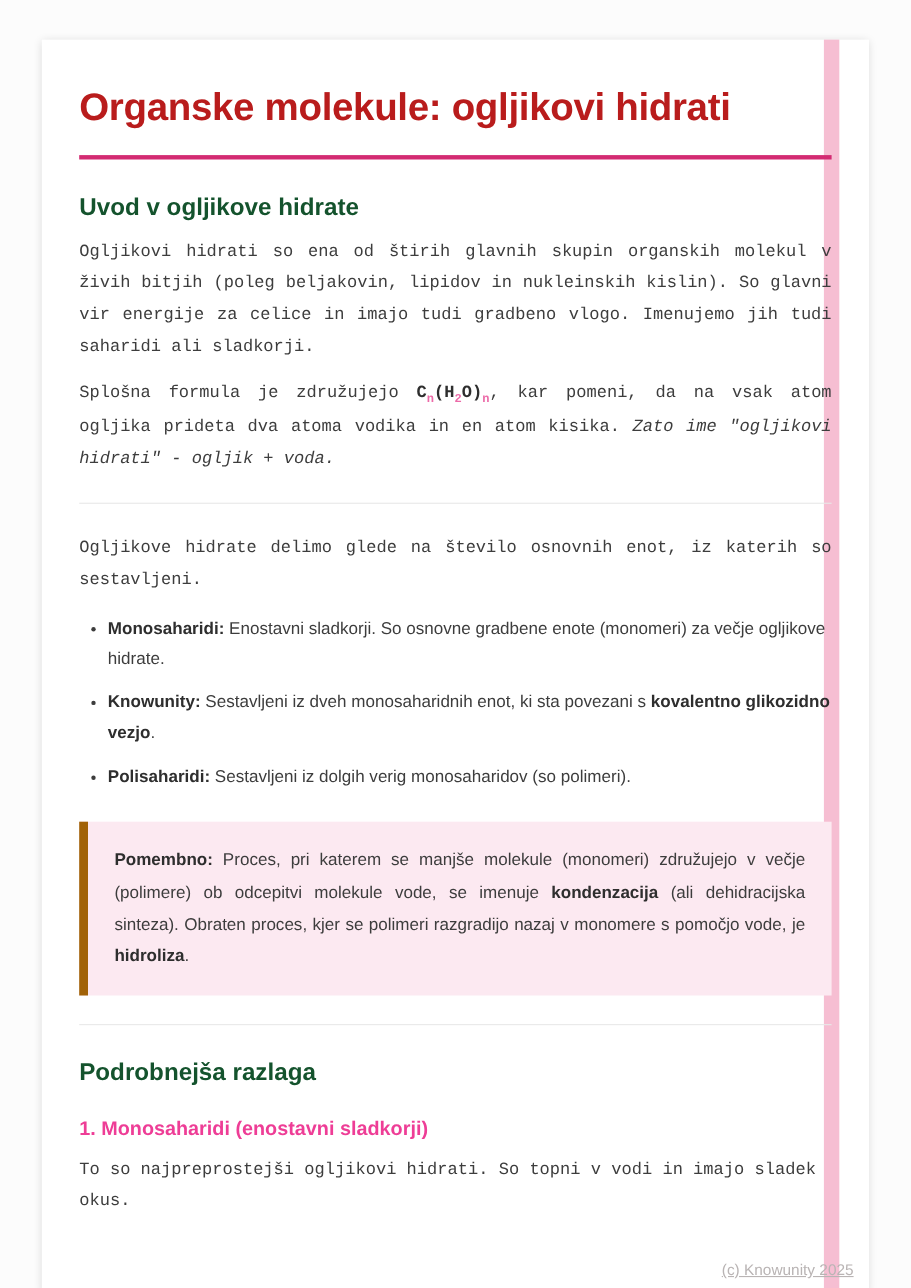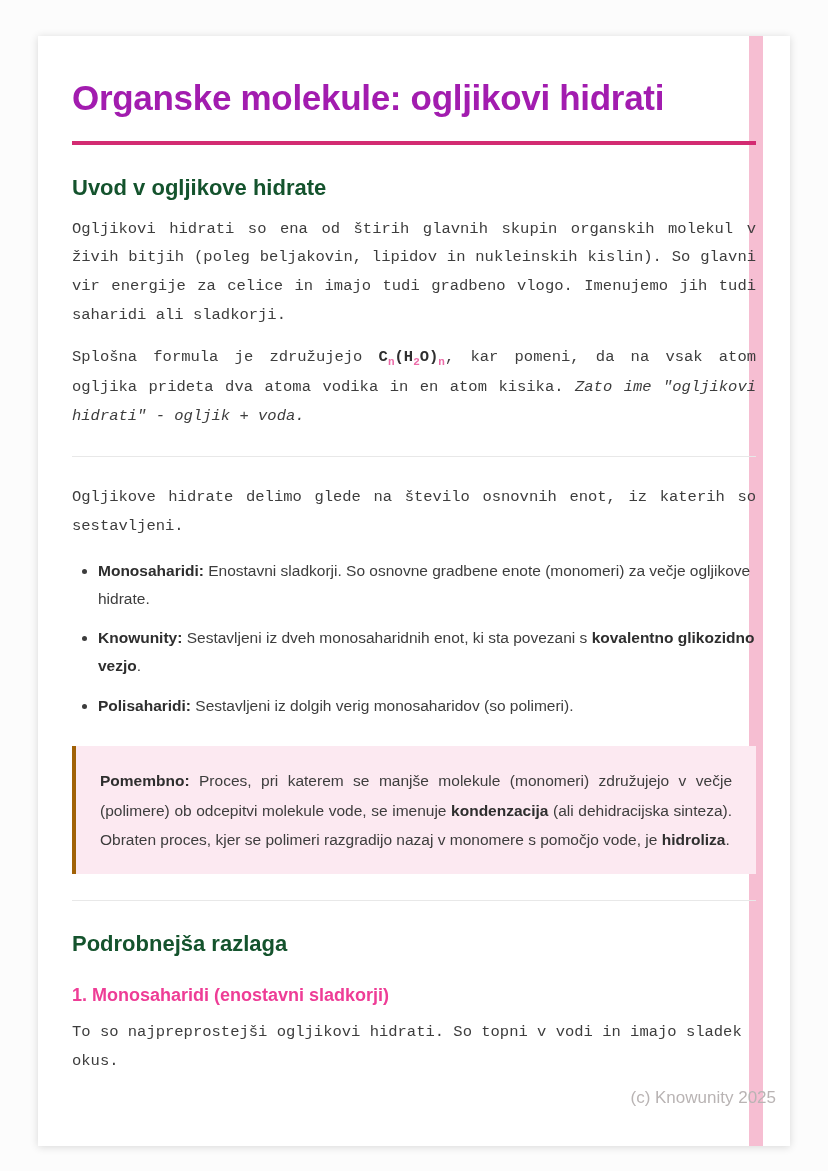--- a/index.html
+++ b/index.html
@@ -1,36 +1,36 @@
 <!DOCTYPE html>
 <html><head>
 <meta charset="utf-8">
 <style>
   html,body{margin:0;padding:0;background:#fafafa;font-family:"Liberation Sans","DejaVu Sans",sans-serif;}
   .canvas{width:828px;min-height:1171px;background:#fcfcfc;position:relative;overflow:hidden;}
   .page{position:absolute;left:38px;top:36px;width:752px;min-height:1099px;background:#ffffff;
         box-shadow:0 1px 8px rgba(0,0,0,.15);box-sizing:border-box;padding:40px 34px 56px;}
   .stripe{position:absolute;top:0;right:27px;width:14px;height:100%;background:#f6bed2;z-index:0;}
   .content{position:relative;z-index:1;}
-  h1{font-size:35px;line-height:1.28;font-weight:800;color:#a21caf;margin:0 0 20px;letter-spacing:-.3px;}
+  h1{font-size:35px;line-height:1.28;font-weight:800;color:#b91c1c;margin:0 0 20px;letter-spacing:-.3px;}
   .title-rule{height:4px;background:#d32b72;margin:0;border:none;}
   h2{font-size:22px;font-weight:800;color:#14532d;margin:30px 0 14px;}
   h3{font-size:18px;font-weight:700;color:#ee3d96;margin:28px 0 12px;}
   p{font-size:15.5px;line-height:1.85;color:#3d3d3d;margin:0 0 14px;font-family:Liberation Mono, monospace;}
   .just{text-align:justify;}
   .em{font-style:italic;}
   strong{color:#2e2e2e;font-weight:700;}
   .formula{font-weight:700;color:#2e2e2e;white-space:nowrap;}
   sub.f{color:#ec6aa8;font-weight:700;font-size:11px;}
   ul{margin:16px 0 22px;padding-left:26px;}
   li{font-size:15.5px;line-height:1.8;color:#3d3d3d;margin-bottom:12px;}
-  .callout{background:#fce9f1;border-left:4px solid #a16207;padding:20px 24px;margin:26px 0 26px;
+  .callout{background:#fce9f1;border-left:8px solid #a16207;padding:20px 24px;margin:26px 0 26px;
            font-size:15.5px;line-height:1.9;color:#3d3d3d;text-align:justify;}
   hr.divider{border:none;border-top:1px solid #e8e8e8;margin:26px 0;}
-  .footer{position:absolute;right:14px;bottom:38px;font-size:17px;color:#b9b4b4;z-index:2;}
+  .footer{position:absolute;right:14px;bottom:14px;font-size:14px;color:#b9b4b4;z-index:2;text-decoration:underline;}
 </style>
 </head>
 <body>
 
 <div class="canvas">
   <div class="page">
     <div class="stripe"></div>
 
     <div class="content">
       <h1>Organske molekule: ogljikovi hidrati</h1>

